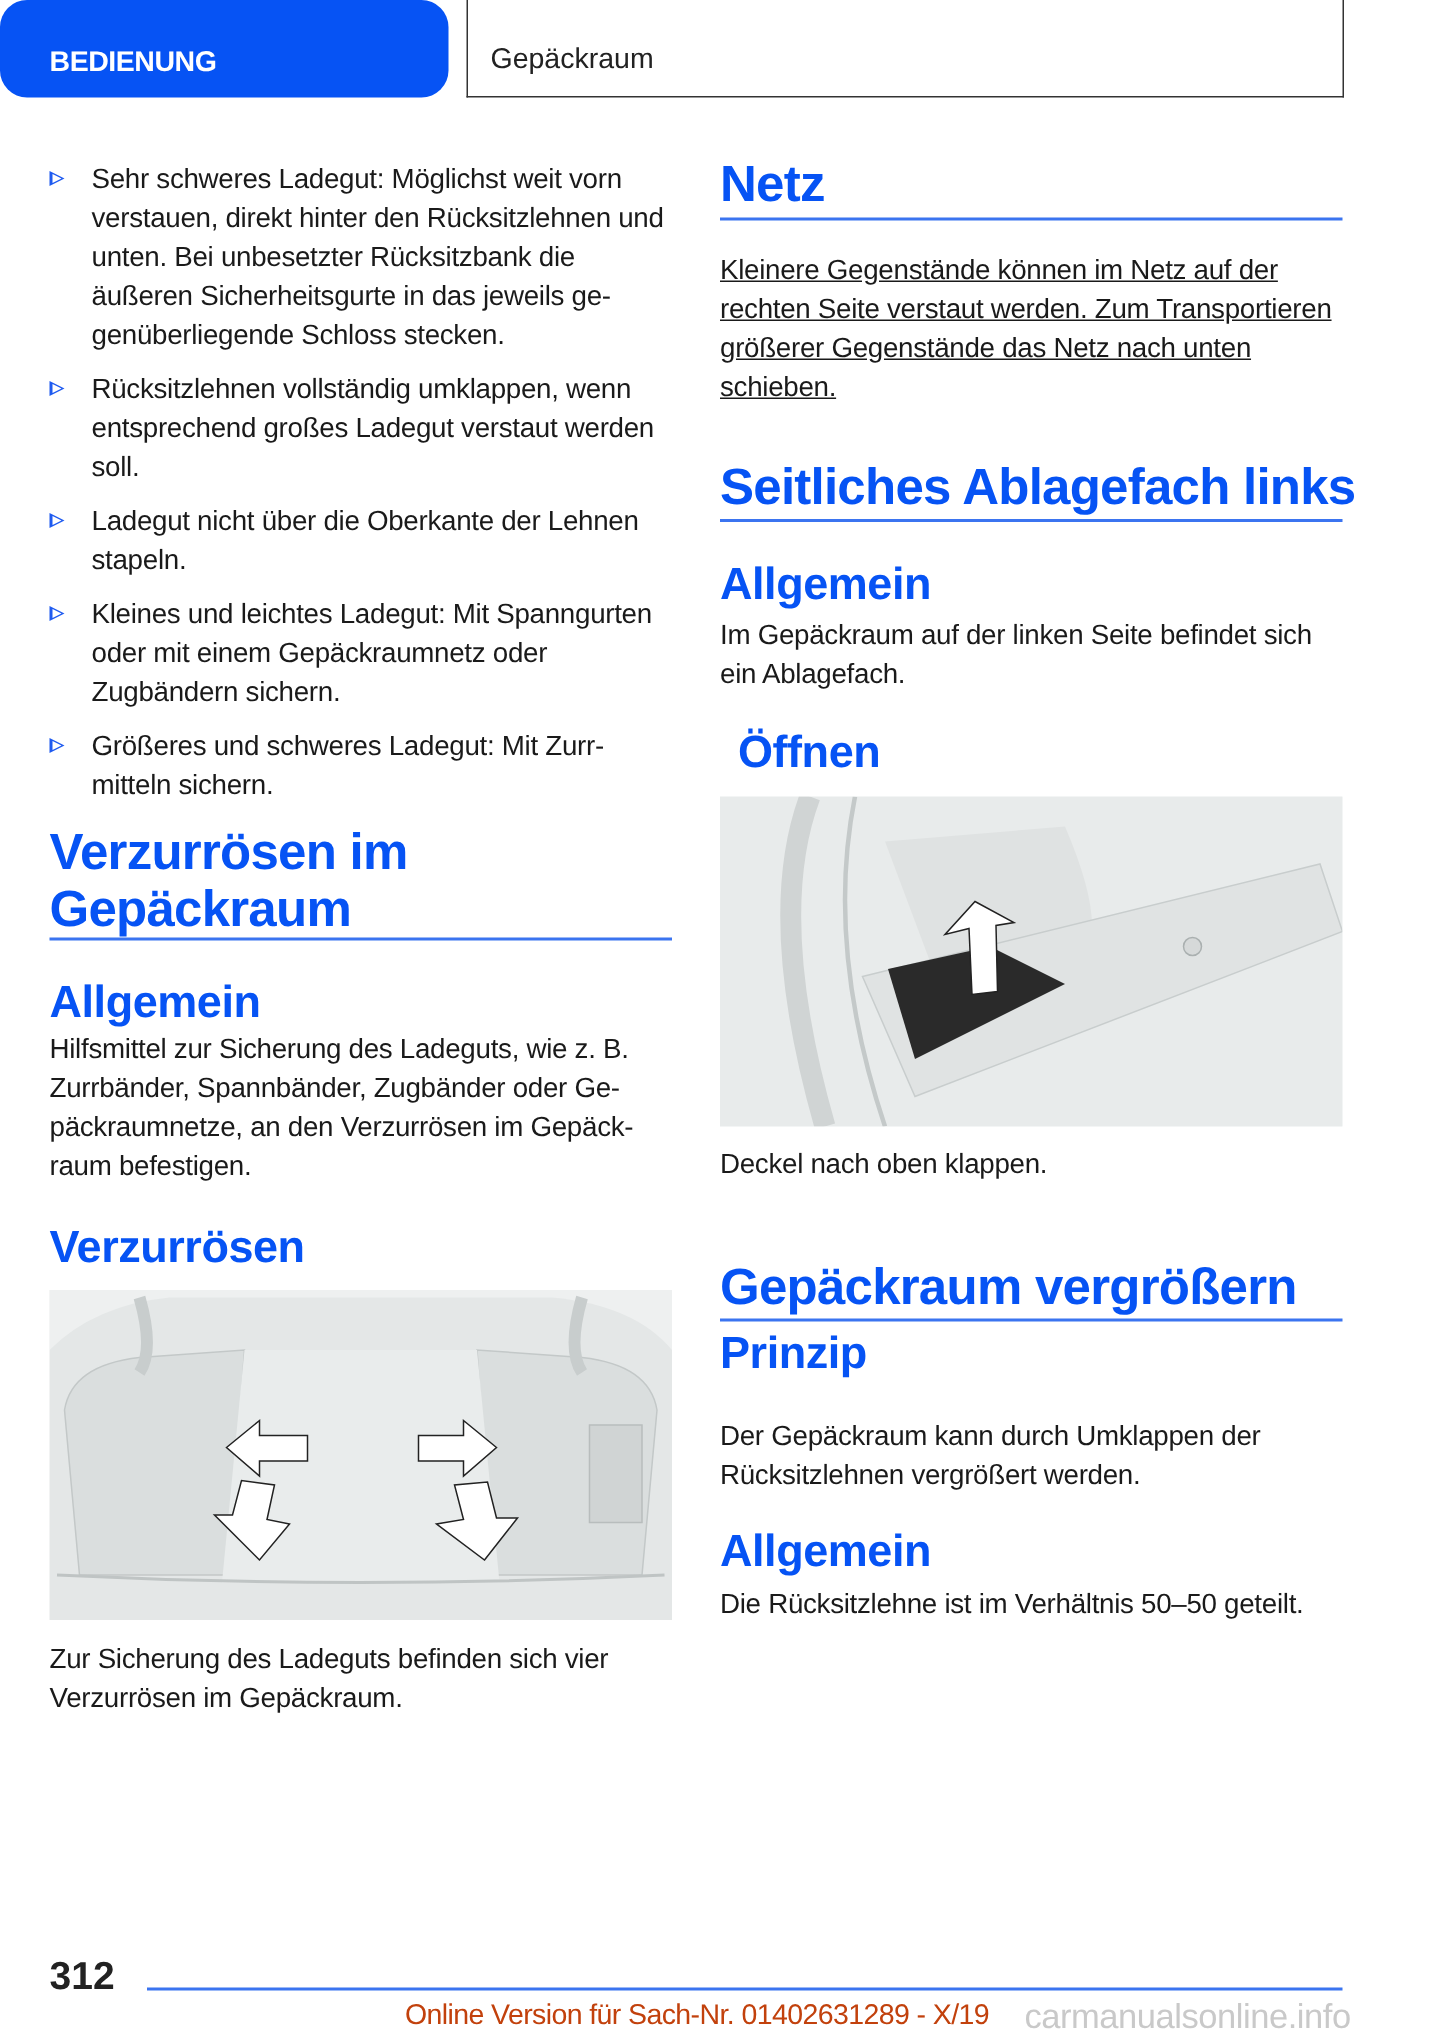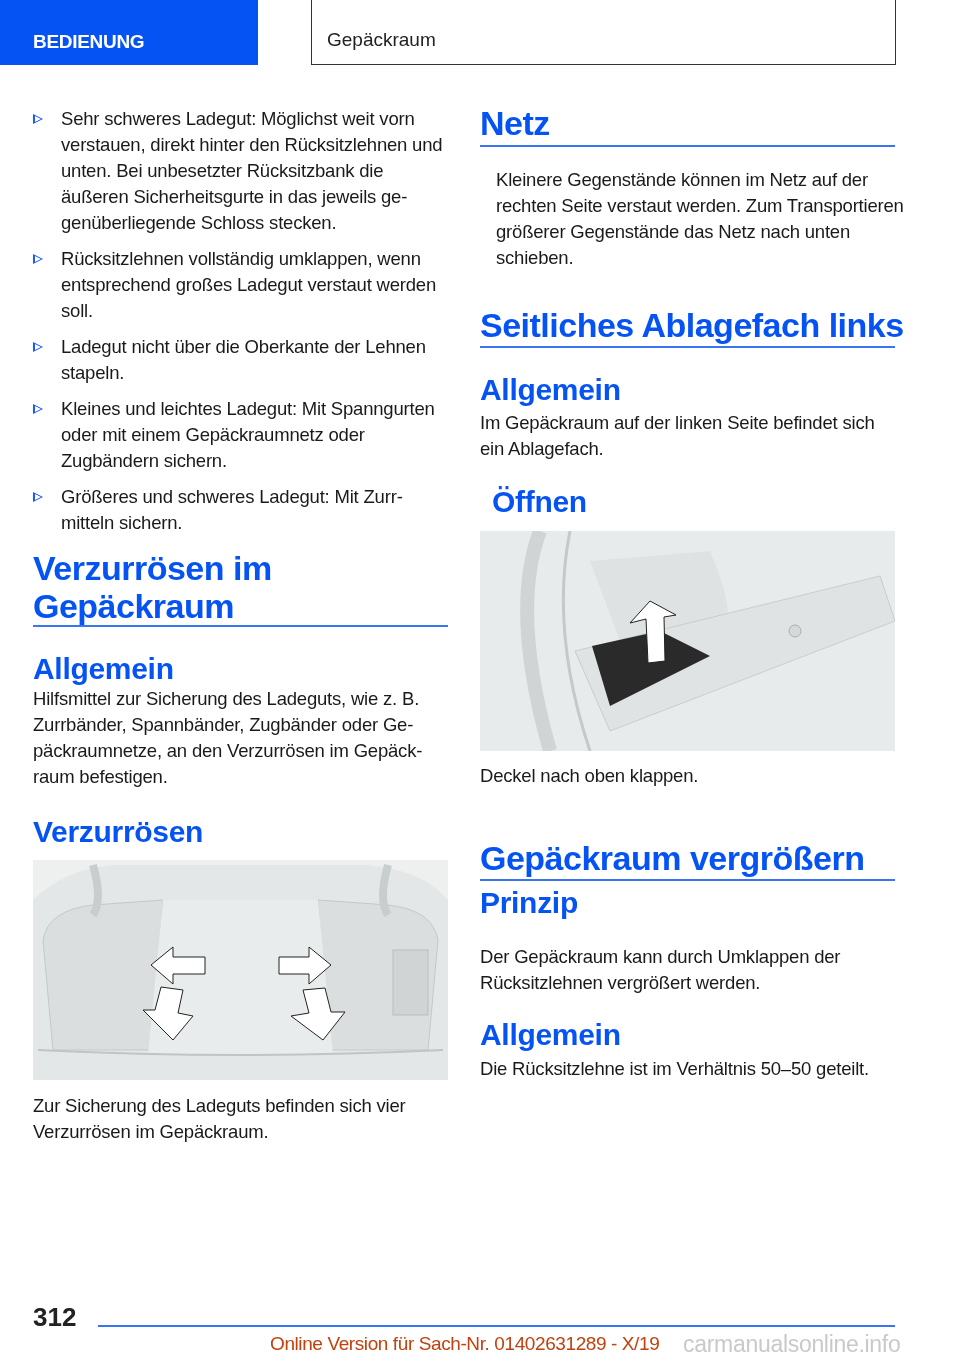--- a/index.html
+++ b/index.html
@@ -1,19 +1,19 @@
 <!DOCTYPE html>
 <html><head>
 <meta charset="utf-8">
 <style>
   * { box-sizing: border-box; margin: 0; padding: 0; }
   html, body { width: 960px; height: 1362px; background: #ffffff; overflow: hidden; }
   body { position: relative; font-family: "Liberation Sans", sans-serif; color: #1a1a1a; }
 
-  .hdr-section { position: absolute; left: 0; top: 0; width: 258px; height: 65px; background: #0653f4; }
+  .hdr-section { position: absolute; left: 0; top: 0; width: 299px; height: 65px; background: #0653f4; border-radius: 18px; }
   .hdr-section span { position: absolute; left: 33px; top: 31px; font-size: 19px; font-weight: bold; color: #ffffff; letter-spacing: -0.3px; }
   .hdr-tab { position: absolute; left: 311px; top: -2px; width: 585px; height: 67px; border: 1.5px solid #333; border-top: none; background: #fff; }
   .hdr-tab span { position: absolute; left: 15px; top: 31px; font-size: 19px; color: #222; }
 
   .col { position: absolute; top: 0; width: 415px; }
   .col-left { left: 33px; }
   .col-right { left: 480px; }
 
   .p { font-size: 18.5px; line-height: 26px; color: #1a1a1a; letter-spacing: -0.2px; }
 
@@ -81,21 +81,21 @@
         <polygon points="290,180 312,152 298,152 292,128 270,130 276,153 258,156"></polygon>
       </g>
     </svg>
   </div>
   <div class="p abs" style="left:0; top:1093px; width:420px;">Zur Sicherung des Ladeguts befinden sich vier Verzurrösen im Gepäckraum.</div>
 </div>
 
 <div class="col col-right">
   <div class="h1" style="left:0; top:104px;">Netz</div>
   <div class="h1-rule" style="left:0; top:145px; width:415px;"></div>
-  <div class="p abs" style="left:16px; top:167px; width:420px;">Kleinere Gegenstände können im Netz auf der rechten Seite verstaut werden. Zum Transportie­ren größerer Gegenstände das Netz nach unten schieben.</div>
+  <div class="p abs" style="left:0; top:167px; width:420px;text-decoration:underline;">Kleinere Gegenstände können im Netz auf der rechten Seite verstaut werden. Zum Transportie­ren größerer Gegenstände das Netz nach unten schieben.</div>
 
   <div class="h1" style="left:0; top:306px; white-space:nowrap;">Seitliches Ablagefach links</div>
   <div class="h1-rule" style="left:0; top:346px; width:415px;"></div>
 
   <div class="h2" style="left:0; top:373px;">Allgemein</div>
   <div class="p abs" style="left:0; top:410px; width:420px;">Im Gepäckraum auf der linken Seite befindet sich ein Ablagefach.</div>
 
   <div class="h2" style="left:0; top:485px;margin-left:12px;">Öffnen</div>
 
   <div class="fig" style="left:0; top:531px; width:415px; height:220px;">

